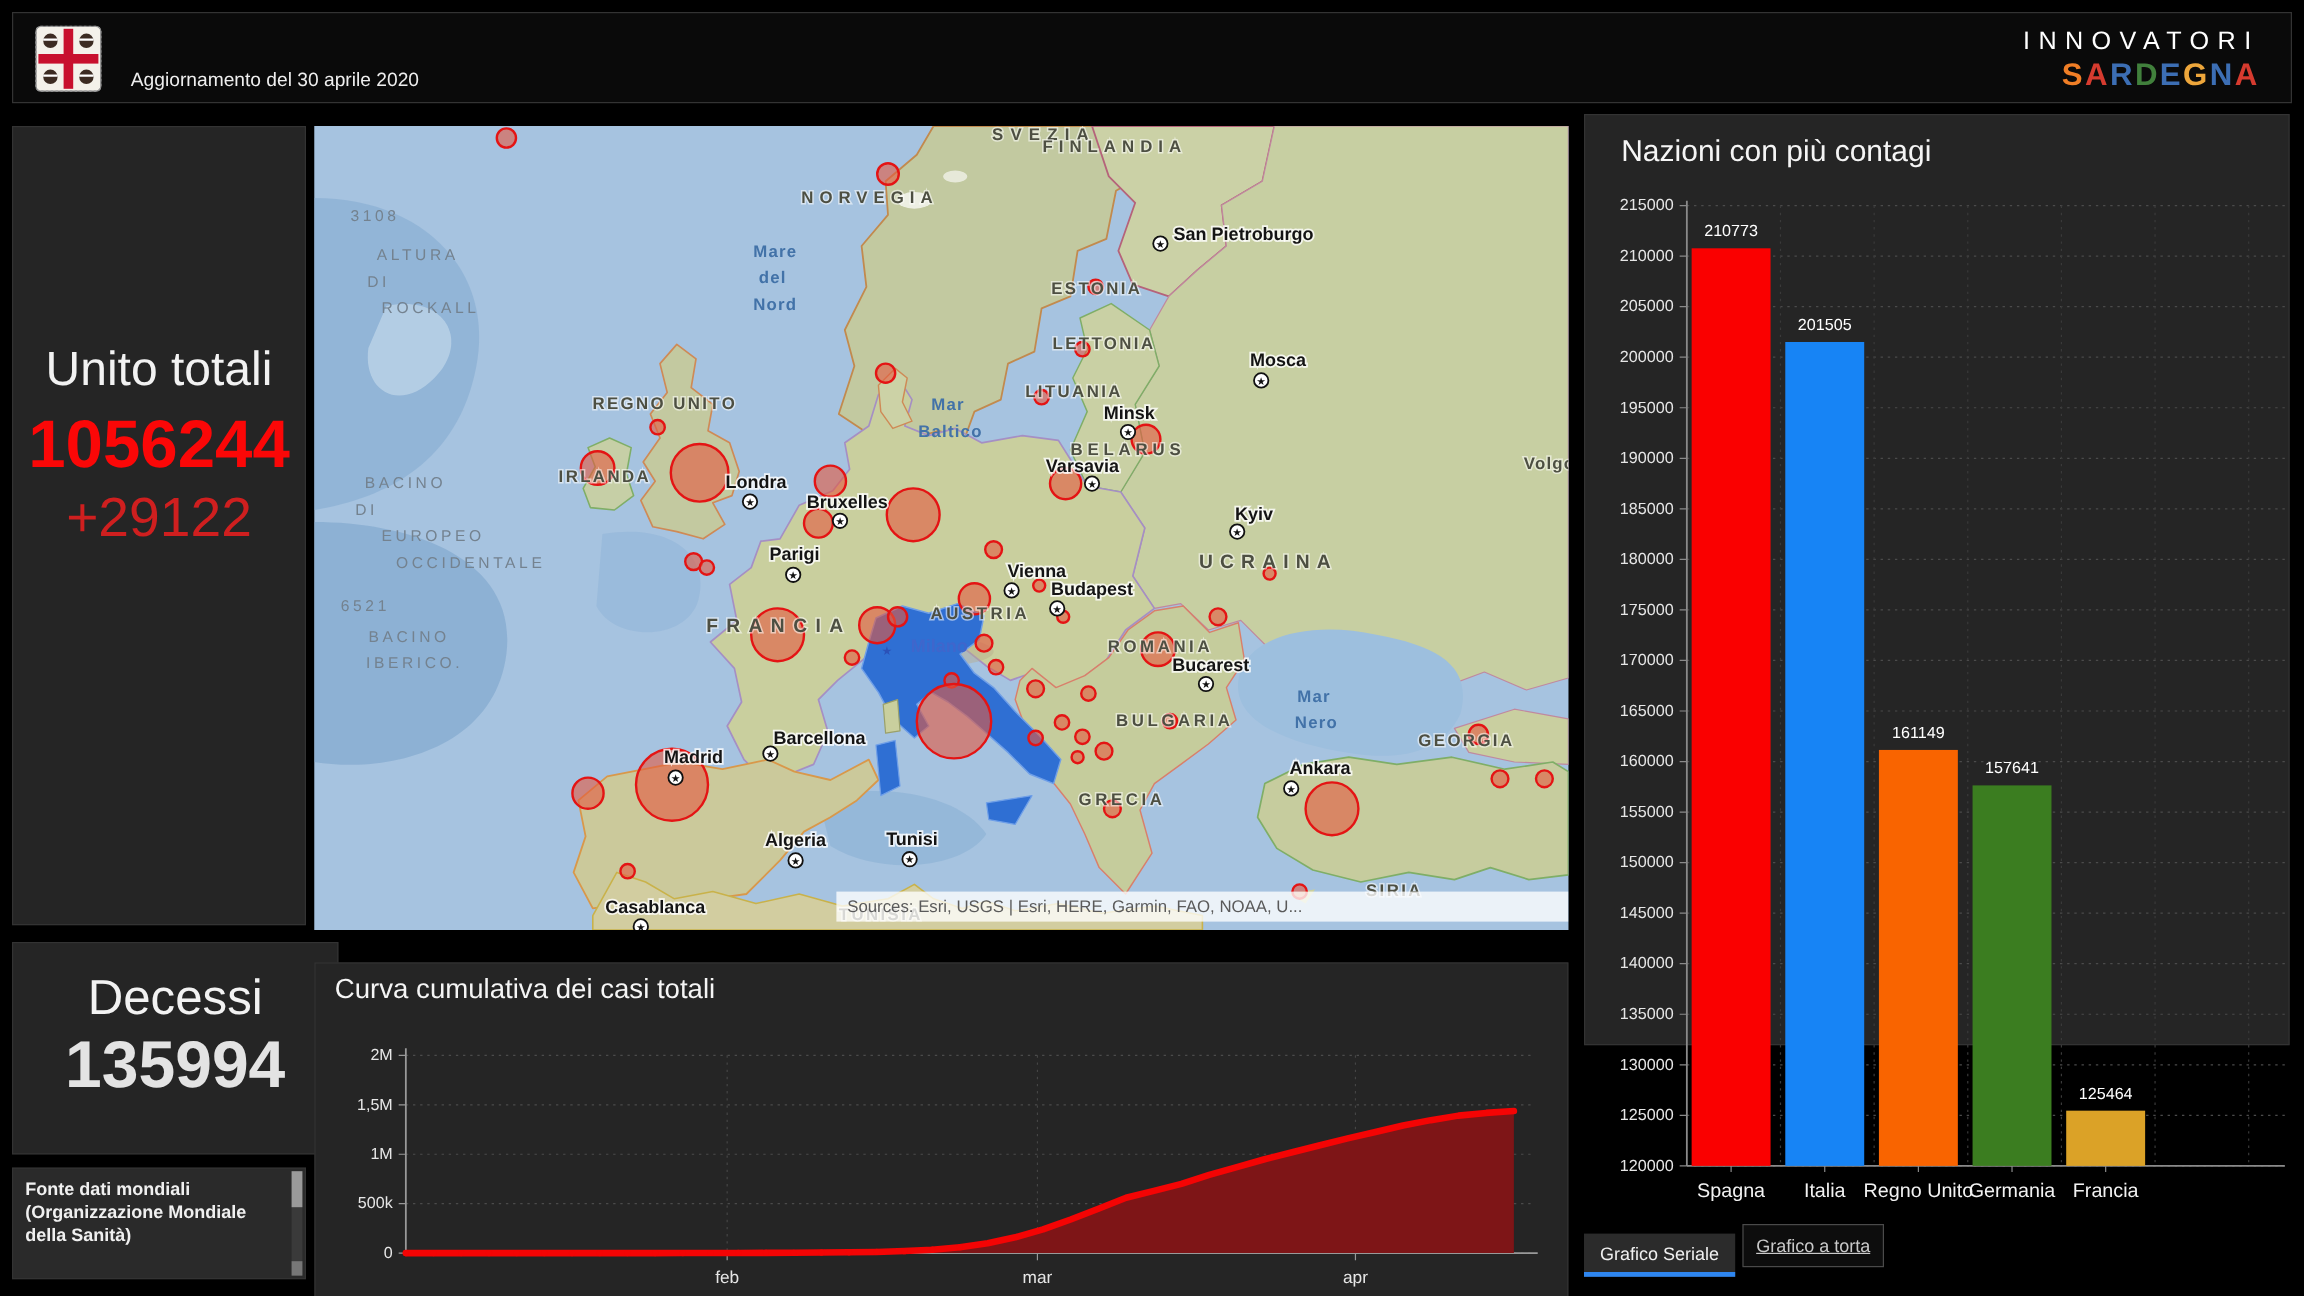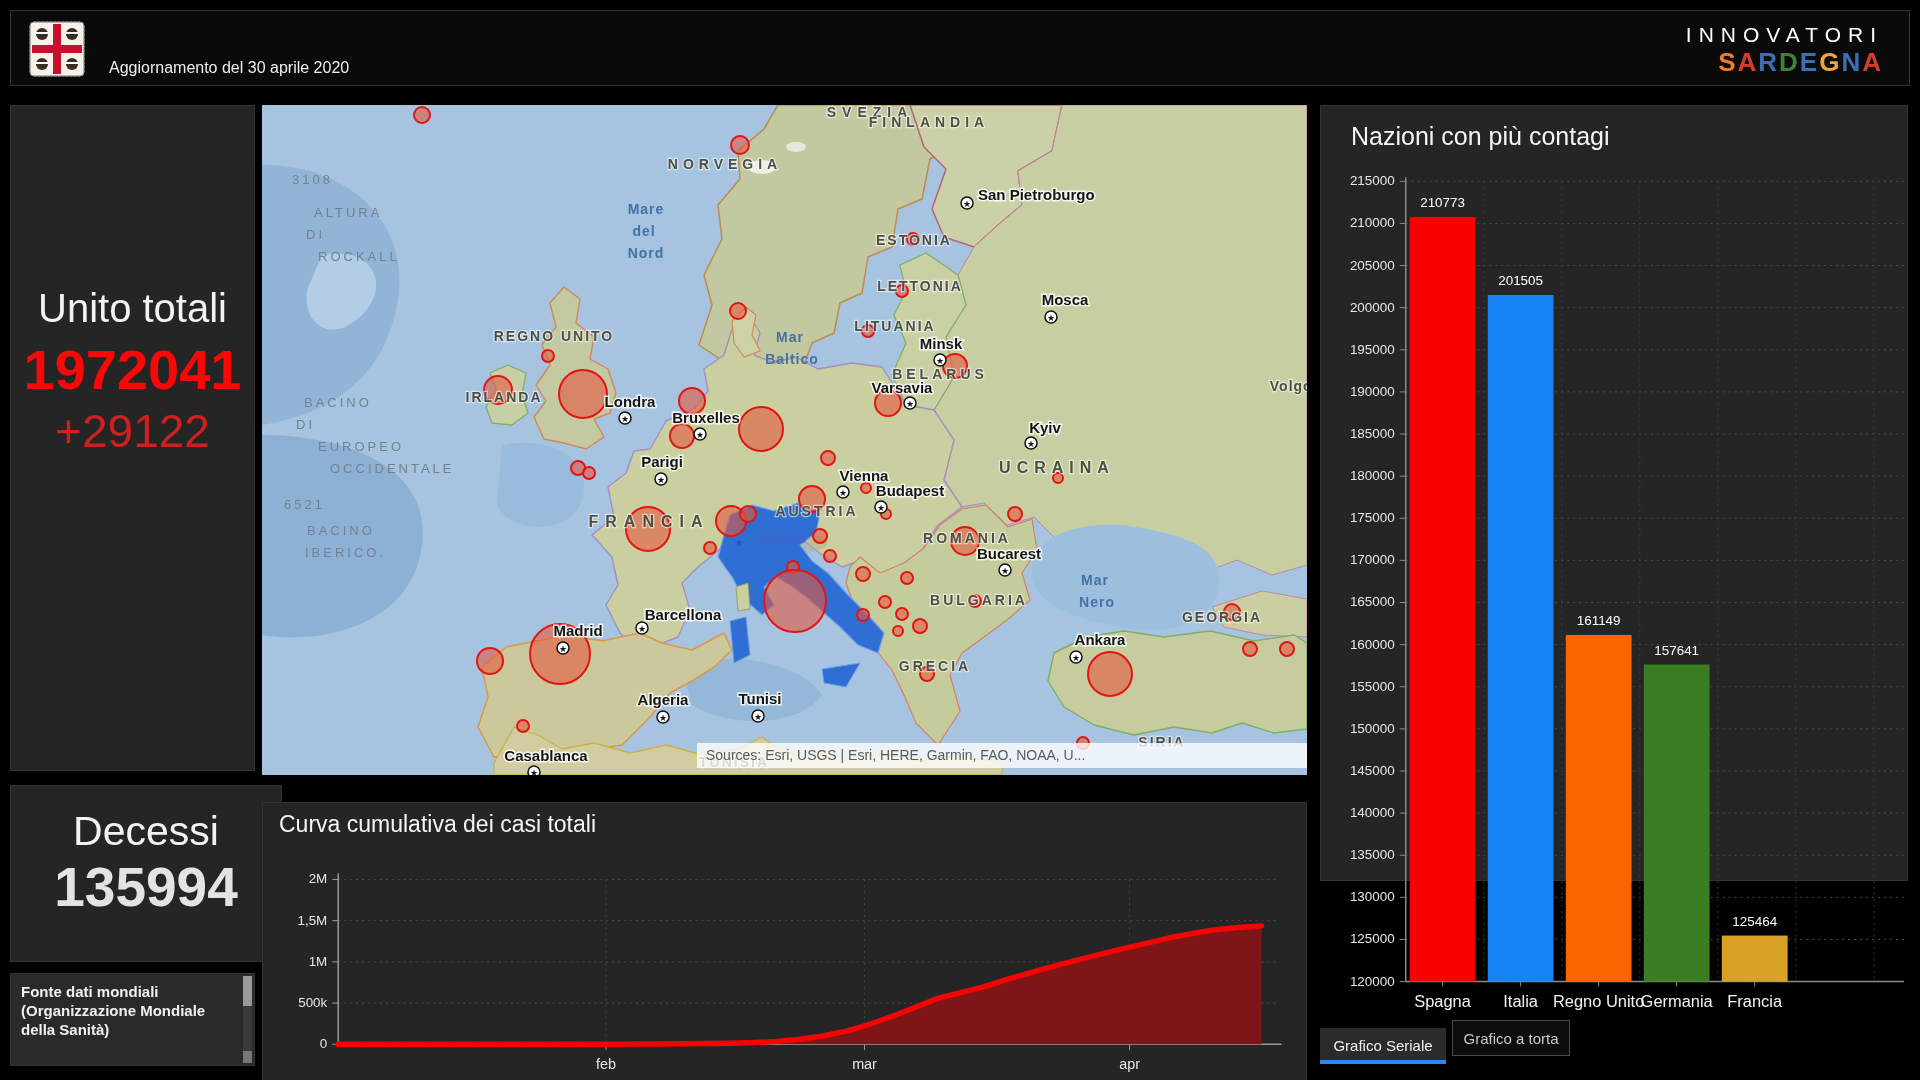--- a/index.html
+++ b/index.html
@@ -23,25 +23,25 @@
   .deaths .val{font-size:55px;font-weight:bold;color:#e3e3e3;margin-top:0px;}
   .source{left:10px;top:973px;width:245px;height:93px;background:#2a2a2a;}
   .source .txt{margin:8px 22px 0 10px;font-size:15px;font-weight:bold;color:#f0f0f0;line-height:19px;}
   .sbar{position:absolute;right:2px;top:2px;width:9px;height:87px;background:#3a3a3a;}
   .sbar .thumb{position:absolute;left:0;top:0;width:9px;height:30px;background:#9a9a9a;}
   .sbar .nub{position:absolute;left:0;bottom:0;width:9px;height:12px;background:#777;}
   
   .mapPanel{left:262px;top:105px;width:1045px;height:670px;background:#9fbeda;border:none;}
   .curvePanel{left:262px;top:802px;width:1045px;height:281px;}
   .curveTitle{position:absolute;left:16px;top:8px;font-size:23px;color:#f5f5f5;}
-  .barPanel{left:1320px;top:105px;width:588px;height:776px;}
+  .barPanel{left:1320px;top:95px;width:588px;height:776px;}
   .barTitle{position:absolute;left:30px;top:16px;font-size:25px;color:#f5f5f5;}
   .tab{position:absolute;height:36px;line-height:36px;font-size:15px;text-align:center;box-sizing:border-box;cursor:pointer;}
   .tabActive{left:1320px;top:1028px;width:126px;background:#2b2b2b;color:#f0f0f0;border-bottom:4px solid #2e86f0;}
-  .tabIdle{left:1452px;top:1020px;width:118px;background:#0d0d0d;color:#c9c9c9;border:1px solid #4a4a4a;}
+  .tabIdle{left:1452px;top:1020px;width:118px;background:#0d0d0d;color:#c9c9c9;border:1px solid #4a4a4a;text-decoration:underline;}
   svg text{font-family:"Liberation Sans",sans-serif;}
 </style>
 </head>
 <body>
 
 <div class="dash">
 
   <div class="panel hdr">
     <svg class="logo" viewBox="0 0 56 56">
       <rect x="1" y="1" width="54" height="54" rx="4" fill="#f4f1ea" stroke="#8a8a8a"></rect>
@@ -63,21 +63,21 @@
     </svg>
     <div class="subtitle">Aggiornamento del 30 aprile 2020</div>
     <div class="brand">
       <div class="l1">INNOVATORI</div>
       <div class="l2" id="brandLetters"><span style="color: rgb(240, 126, 38);">S</span><span style="color: rgb(214, 59, 47);">A</span><span style="color: rgb(60, 110, 180);">R</span><span style="color: rgb(65, 128, 60);">D</span><span style="color: rgb(60, 110, 180);">E</span><span style="color: rgb(237, 166, 59);">G</span><span style="color: rgb(60, 110, 180);">N</span><span style="color: rgb(214, 59, 47);">A</span></div>
     </div>
   </div>
 
   <div class="panel cases">
     <div class="lbl">Unito totali</div>
-    <div class="val">1972041</div>
+    <div class="val">1056244</div>
     <div class="delta">+29122</div>
   </div>
 
   <div class="panel deaths">
     <div class="lbl">Decessi</div>
     <div class="val">135994</div>
   </div>
 
   <div class="panel source">
     <div class="txt">Fonte dati mondiali (Organizzazione Mondiale della Sanità)</div>

